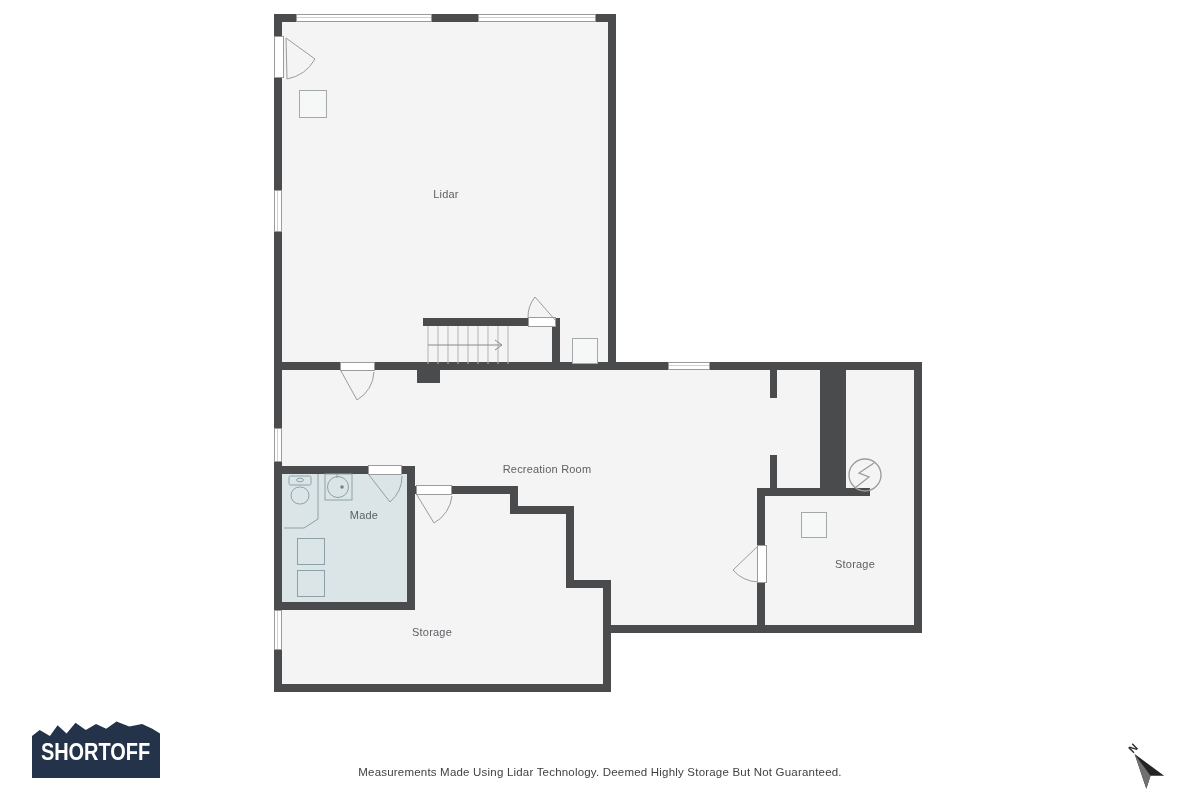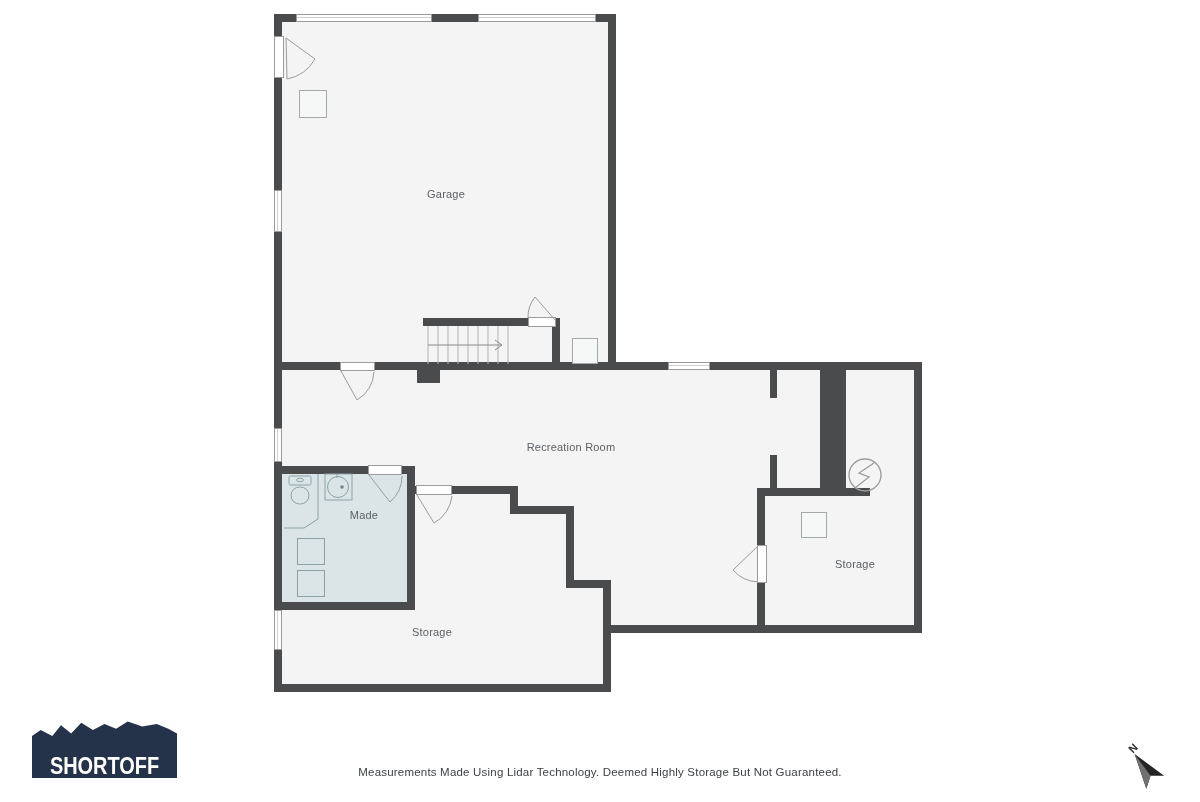--- a/index.html
+++ b/index.html
@@ -16,23 +16,23 @@
   .win.v::after{content:"";position:absolute;top:0;bottom:0;left:2px;border-left:1px solid #cfcfcf;}
   .leaf{position:absolute;background:#ffffff;border:1px solid #9b9b9b;box-sizing:border-box;}
   .sq{position:absolute;background:#f6f7f7;border:1px solid #a3a8aa;box-sizing:border-box;}
   .sq.bathy{background:transparent;border:1px solid #8ba1a7;}
   .room-label{
     position:absolute;transform:translate(-50%,-50%);
     font-size:11px;color:#5d6165;letter-spacing:.2px;white-space:nowrap;
   }
   svg.overlay{position:absolute;left:0;top:0;pointer-events:none;}
   .logo{
-    position:absolute;left:32px;top:718px;width:145px;height:60px;background:#24334a;
+    position:absolute;left:32px;top:718px;width:128px;height:60px;background:#24334a;
     clip-path:polygon(0 30%,6% 20%,14% 30%,20% 12%,27% 26%,34% 8%,42% 20%,50% 10%,58% 18%,66% 6%,76% 14%,86% 10%,94% 18%,100% 26%,100% 100%,0 100%);
-    display:flex;align-items:flex-end;justify-content:center;
+    display:flex;align-items:center;justify-content:center;
   }
   .logo span{
     color:#ffffff;font-weight:800;font-size:21px;letter-spacing:0px;
     transform:scale(.95,1.18);margin-top:8px;
   }
   .footer{
     position:absolute;left:0;right:0;top:766px;text-align:center;
     font-size:11.5px;color:#3f4245;letter-spacing:.2px;
   }
   .compass-n{
@@ -158,22 +158,22 @@
       <circle cx="865" cy="475" r="16"></circle>
       <path d="M874,463 L859,473 L869,477 L855,488"></path>
     </g>
 
     <g transform="translate(1147,771) rotate(-36)">
       <polygon points="0,-21 11,14 0,6 -11,14" fill="#242424"></polygon>
       <polygon points="0,-21 -11,14 0,6" fill="#707070"></polygon>
     </g>
   </svg>
 
-  <div class="room-label" style="left:446px;top:194px;">Garage</div>
-  <div class="room-label" style="left:547px;top:447px;margin-left:24px;">Recreation Room</div>
+  <div class="room-label" style="left:446px;top:194px;">Lidar</div>
+  <div class="room-label" style="left:547px;top:469px;">Recreation Room</div>
   <div class="room-label" style="left:364px;top:515px;">Made</div>
   <div class="room-label" style="left:855px;top:564px;">Storage</div>
   <div class="room-label" style="left:432px;top:632px;">Storage</div>
 </div>
 
 <div class="logo">
   <span>SHORTOFF</span>
 </div>
 <div class="footer">Measurements Made Using Lidar Technology. Deemed Highly Storage But Not Guaranteed.</div>
 <div class="compass-n">N</div>

